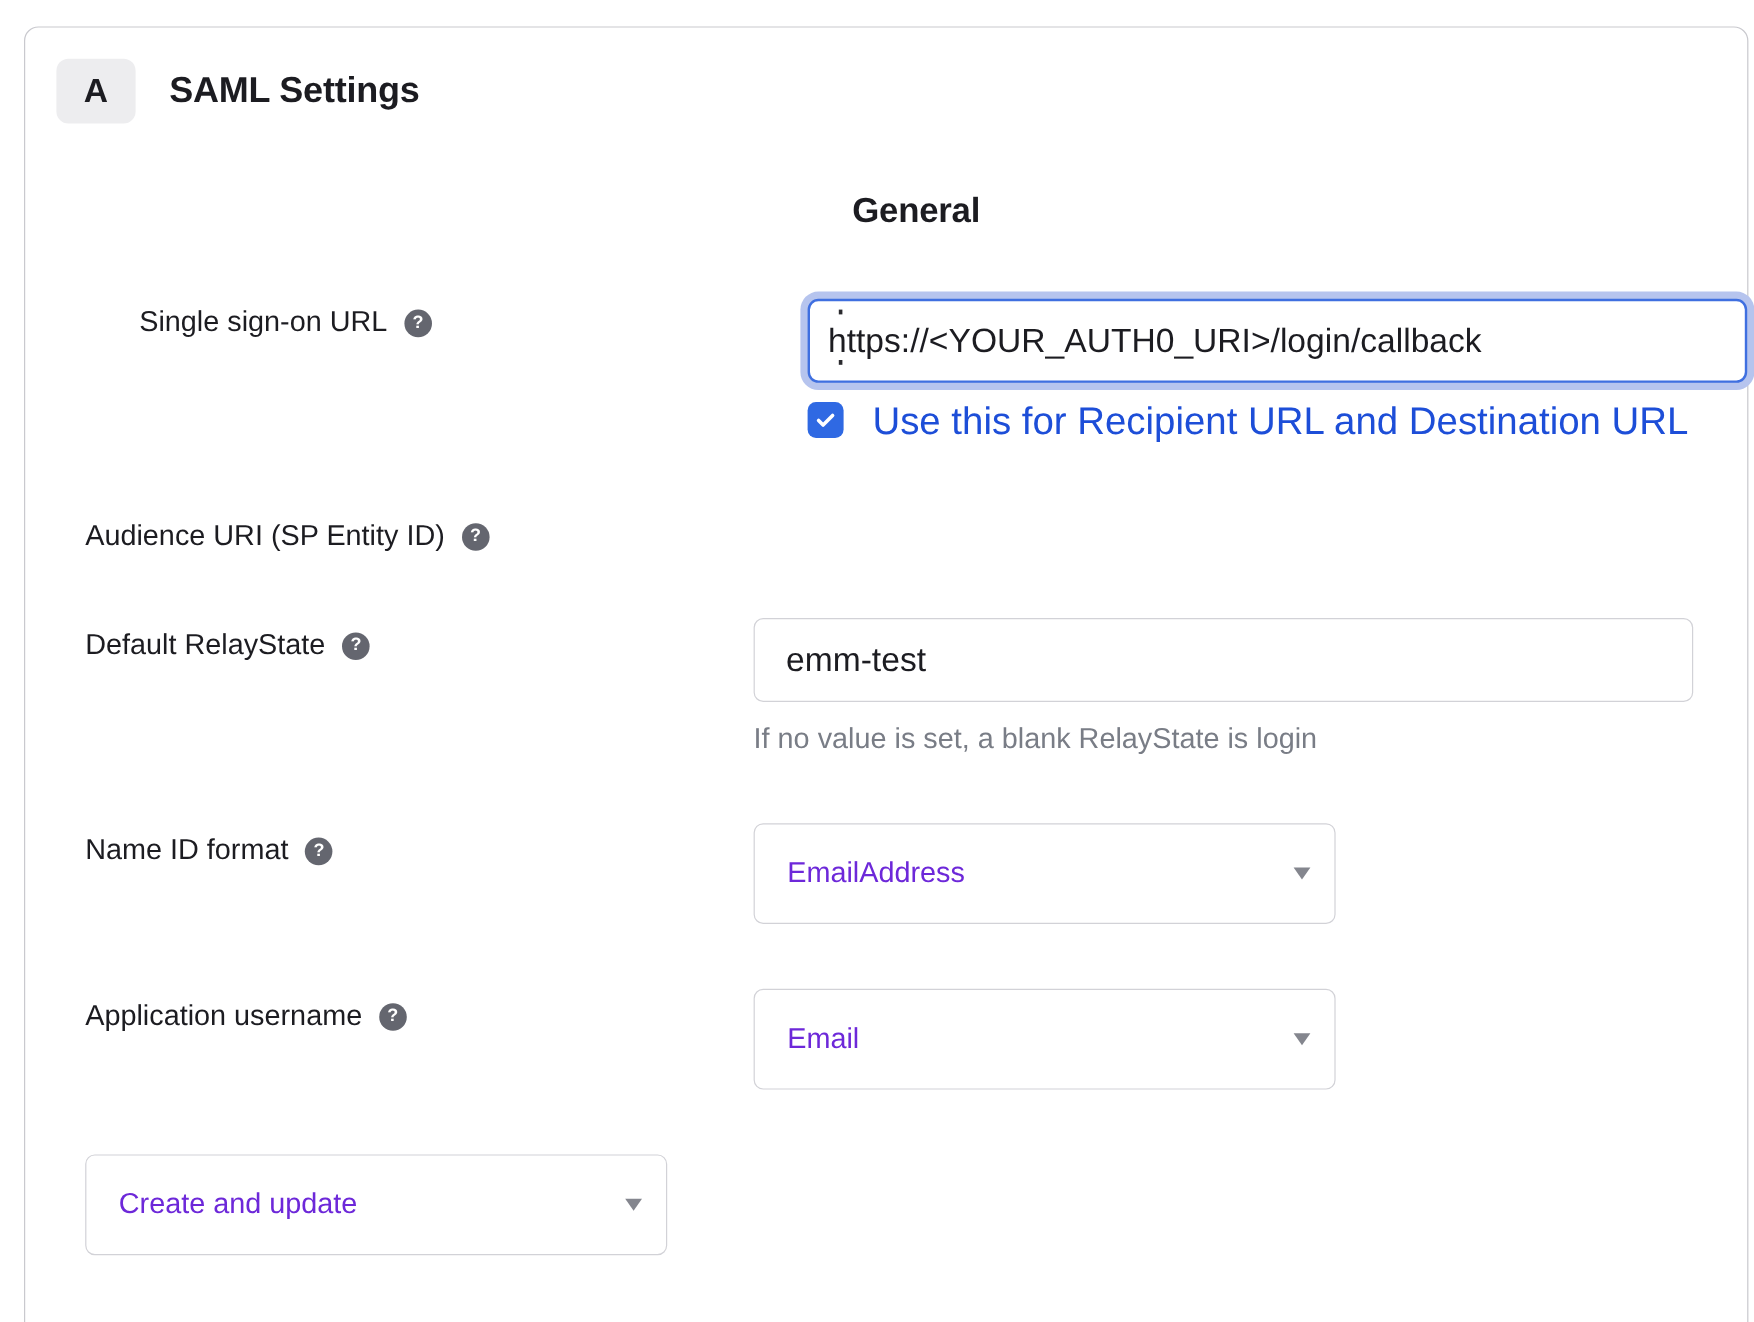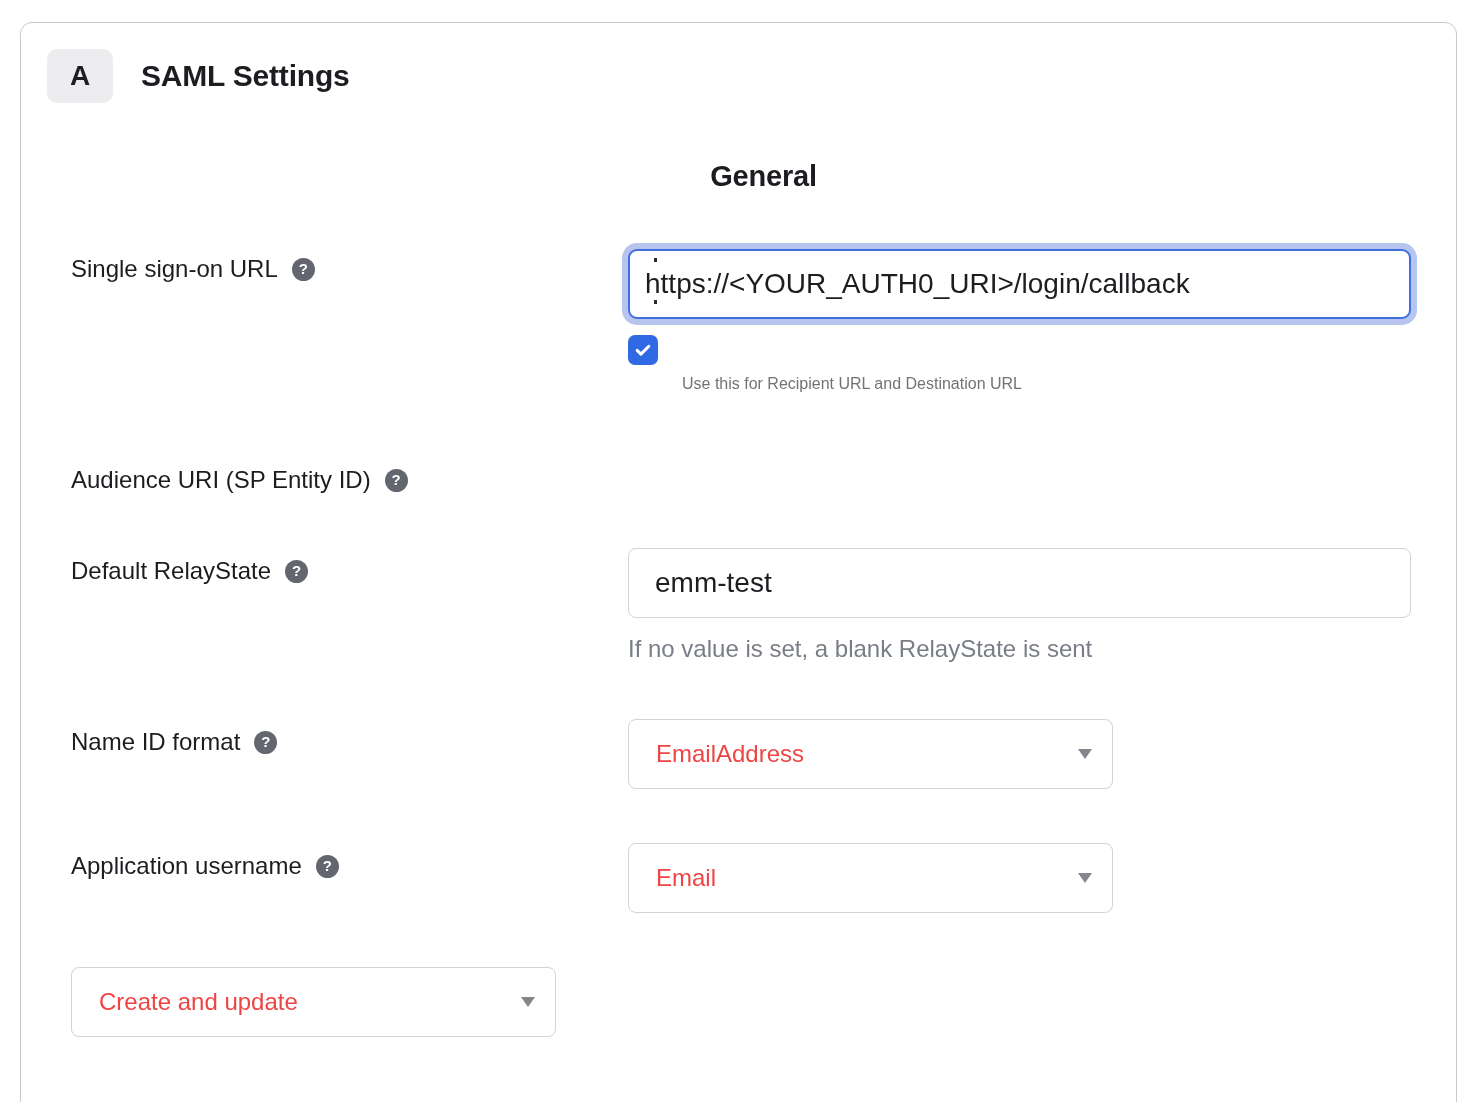--- a/index.html
+++ b/index.html
@@ -102,54 +102,53 @@
   .checkbox {
     width: 30px; height: 30px;
     flex: 0 0 30px;
     background: #2f69e3;
     border-radius: 7px;
     display: flex; align-items: center; justify-content: center;
     cursor: pointer;
   }
   .checkbox-label {
     margin-left: 24px;
-    font-size: 16px;
+    font-size: 32px;
     line-height: 30px;
     padding-top: 1px;
-    color: #737373;
-    margin-top: 33px;
+    color: #1d4ed8;
   }
   .hint {
     margin-top: 16px;
     font-size: 24px;
     line-height: 30px;
     color: #797d86;
   }
   .select {
     position: relative;
-    width: 485px; height: 70px;
+    width: 485px; height: 84px;
     border: 1px solid #d2d2d7;
     border-radius: 8px;
     background: #ffffff;
     display: flex; align-items: center;
     padding-left: 27px;
     font-size: 24px;
-    color: #ef4444;
+    color: #6d28d9;
     cursor: pointer;
   }
   .select-caret {
     position: absolute;
     right: 20px; top: 50%;
     margin-top: -5px;
     width: 0; height: 0;
     border-left: 7px solid transparent;
     border-right: 7px solid transparent;
     border-top: 10px solid #84868e;
   }
-  .mt-row1 { margin-top: 56px; }
+  .mt-row1 { margin-top: 56px; justify-content: flex-end; }
   .mt-row2 { margin-top: 58px; }
   .mt-row3 { margin-top: 53px; }
   .mt-row4 { margin-top: 55px; }
   .mt-row5 { margin-top: 54px; }
   .mt-row6 { margin-top: 54px; }
 </style>
 </head>
 <body>
 
 <div class="card">
@@ -197,21 +196,21 @@
 
   <div class="row mt-row3">
     <div class="row-label">
       <span>Default RelayState</span>
       <span class="help-icon">
         <span>?</span>
       </span>
     </div>
     <div class="row-control">
       <input type="text" readonly="" class="text-input" value="emm-test" style="">
-      <div class="hint">If no value is set, a blank RelayState is sent</div>
+      <div class="hint">If no value is set, a blank RelayState is login</div>
     </div>
   </div>
 
   <div class="row mt-row4">
     <div class="row-label">
       <span>Name ID format</span>
       <span class="help-icon">
         <span>?</span>
       </span>
     </div>

